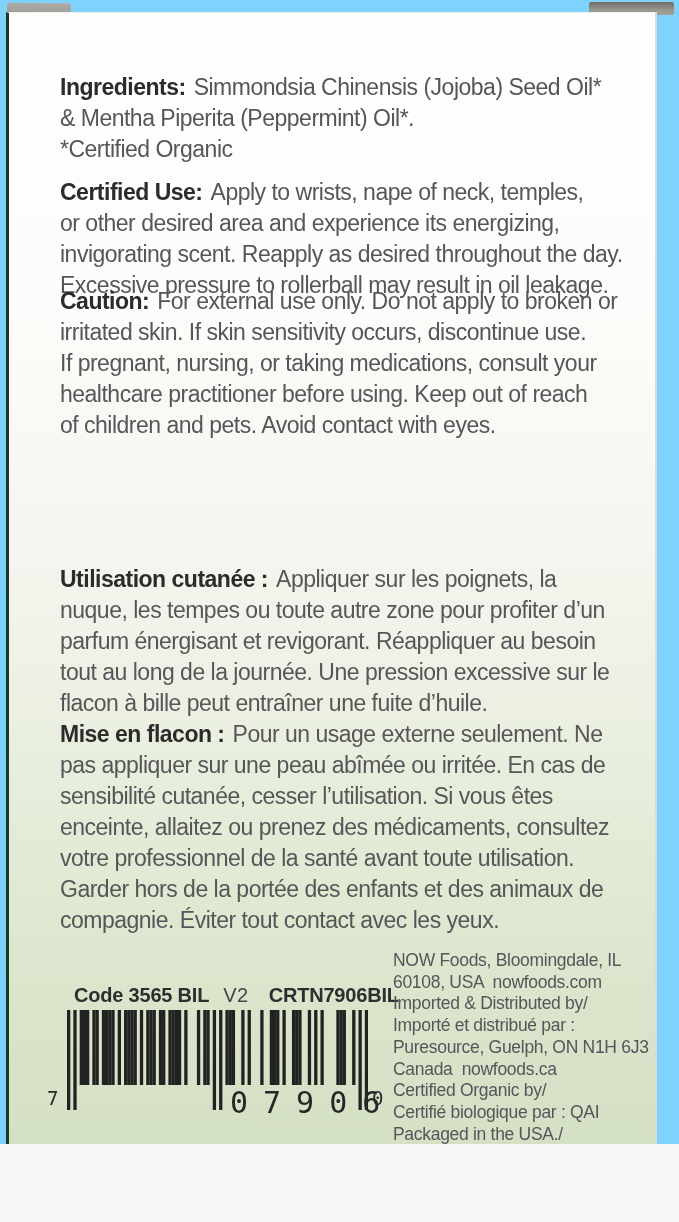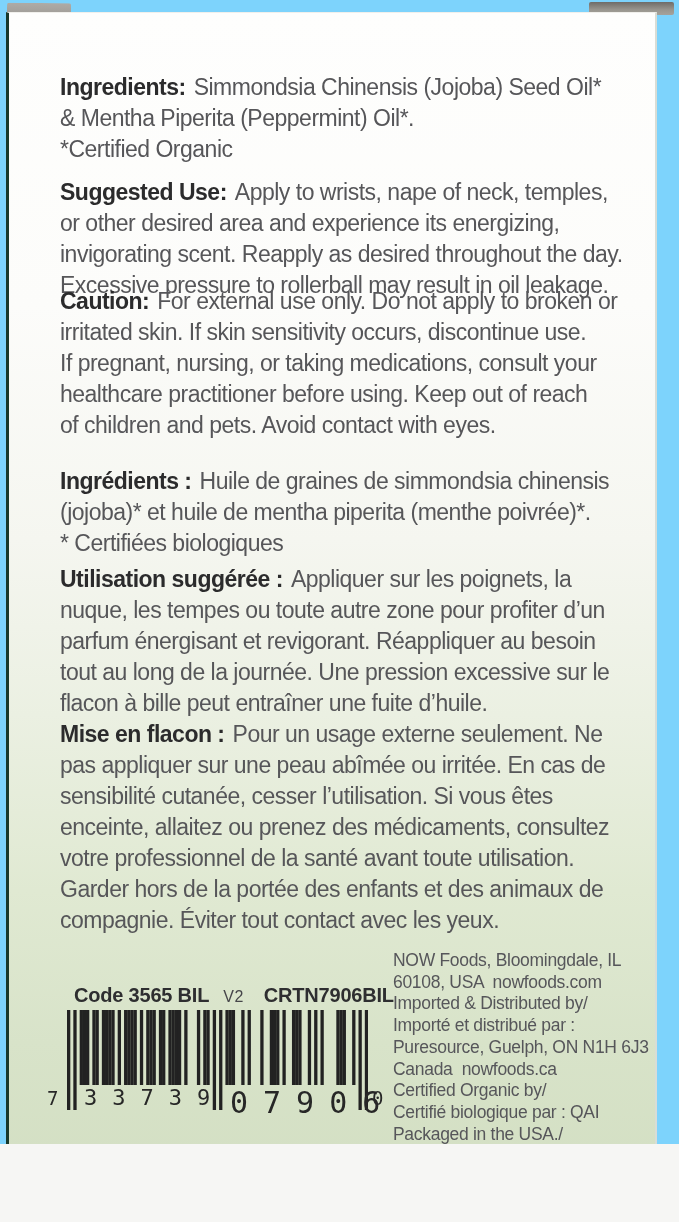--- a/index.html
+++ b/index.html
@@ -22,21 +22,21 @@
   .strip-light-l{position:absolute;left:20px;top:1188px;width:62px;height:15px;background:#e5e5e1;border-radius:2px;}
   .strip-light-r{position:absolute;left:594px;top:1186px;width:78px;height:16px;background:#e2e2de;border-radius:2px;}
   .strip-sliver{position:absolute;left:666px;top:1185px;width:7px;height:18px;background:#8f8f8b;}
   
   .sec{position:absolute;left:60px;font-size:23px;line-height:31px;letter-spacing:-0.5px;
        color:#565659;white-space:pre;}
   .sec b{color:#2b2b2c;font-weight:700;margin-right:8px;}
   
   .codeline{position:absolute;left:74px;top:984px;font-size:20px;font-weight:700;
             color:#2e2e30;letter-spacing:-0.2px;white-space:nowrap;}
-  .codeline .ver{font-weight:400;font-size:16px;margin-left:14px;color:#46464a;letter-spacing:0.5px;}
+  .codeline .ver{font-weight:400;font-size:20px;margin-left:14px;color:#46464a;letter-spacing:0.5px;}
   .codeline .crtn{margin-left:20px;text-align:right;}
   .barcode-svg{position:absolute;left:67px;top:1010px;}
   .bdigit{position:absolute;color:#272727;font-family:"DejaVu Sans Mono",monospace;}
   .bd-lead{left:47px;top:1087px;font-size:19px;}
   .bd-left{left:84px;top:1085px;font-size:22px;letter-spacing:15px;}
   .bd-right{left:230px;top:1085px;font-size:30px;letter-spacing:15px;}
   .bd-trail{left:372px;top:1087px;font-size:19px;}
   
   .company{position:absolute;left:393px;top:950px;font-size:17.5px;line-height:21.7px;
            letter-spacing:-0.3px;color:#56565a;white-space:pre;}
@@ -48,36 +48,33 @@
 
   <div class="flap-tl"></div>
   <div class="flap-tr"></div>
 
   <div class="panel"></div>
 
   <div class="sec" style="top:72px"><b>Ingredients:</b><span>Simmondsia Chinensis (Jojoba) Seed Oil*
 &amp; Mentha Piperita (Peppermint) Oil*.
 *Certified Organic</span></div>
 
-  <div class="sec" style="top:177px"><b>Suggested Use:</b><span>Apply to wrists, nape of neck, temples,
+  <div class="sec" style="top:177px"><b>Certified Use:</b><span>Apply to wrists, nape of neck, temples,
 or other desired area and experience its energizing,
 invigorating scent. Reapply as desired throughout the day.
 Excessive pressure to rollerball may result in oil leakage.</span></div>
 
   <div class="sec" style="top:286px"><b>Caution:</b><span>For external use only. Do not apply to broken or
 irritated skin. If skin sensitivity occurs, discontinue use.
 If pregnant, nursing, or taking medications, consult your
 healthcare practitioner before using. Keep out of reach
 of children and pets. Avoid contact with eyes.</span></div>
 
-  <div class="sec" style="top:466px"><b>Ingrédients :</b><span>Huile de graines de simmondsia chinensis
-(jojoba)* et huile de mentha piperita (menthe poivrée)*.
-* Certifiées biologiques</span></div>
 
-  <div class="sec" style="top:564px"><b>Utilisation suggérée :</b><span>Appliquer sur les poignets, la
+  <div class="sec" style="top:564px"><b>Utilisation cutanée :</b><span>Appliquer sur les poignets, la
 nuque, les tempes ou toute autre zone pour profiter d’un
 parfum énergisant et revigorant. Réappliquer au besoin
 tout au long de la journée. Une pression excessive sur le
 flacon à bille peut entraîner une fuite d’huile.</span></div>
 
   <div class="sec" style="top:719px"><b>Mise en flacon :</b><span>Pour un usage externe seulement. Ne
 pas appliquer sur une peau abîmée ou irritée. En cas de
 sensibilité cutanée, cesser l’utilisation. Si vous êtes
 enceinte, allaitez ou prenez des médicaments, consultez
 votre professionnel de la santé avant toute utilisation.
@@ -138,21 +135,20 @@
         <rect x="80" y="0" width="1.04" height="75"></rect>
         <rect x="85" y="0" width="1.04" height="75"></rect>
         <rect x="86" y="0" width="1.04" height="75"></rect>
         <rect x="87" y="0" width="1.04" height="75"></rect>
         <rect x="90" y="0" width="1.04" height="75"></rect>
         <rect x="92" y="0" width="1.04" height="100"></rect>
         <rect x="94" y="0" width="1.04" height="100"></rect>
       </g>
     </svg>
   <div class="bdigit bd-lead">7</div>
-  <div class="bdigit bd-left">33739</div>
   <div class="bdigit bd-right">07906</div>
   <div class="bdigit bd-trail">0</div>
 
   <div class="company">NOW Foods, Bloomingdale, IL
 60108, USA  nowfoods.com
 Imported &amp; Distributed by/
 Importé et distribué par :
 Puresource, Guelph, ON N1H 6J3
 Canada  nowfoods.ca
 Certified Organic by/

